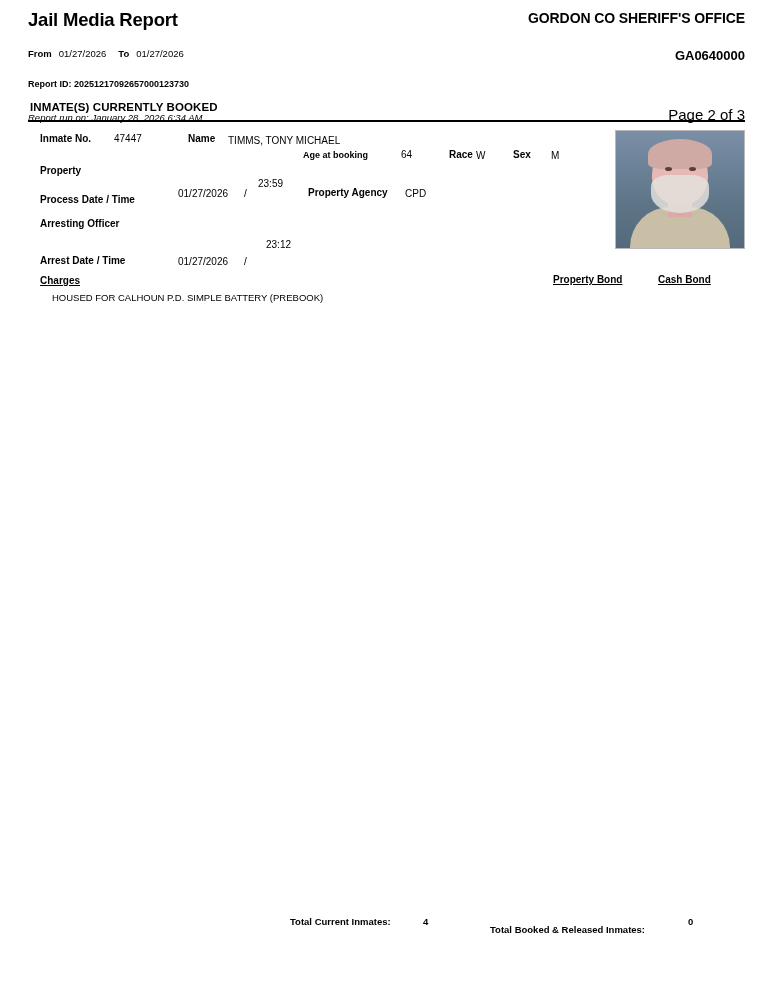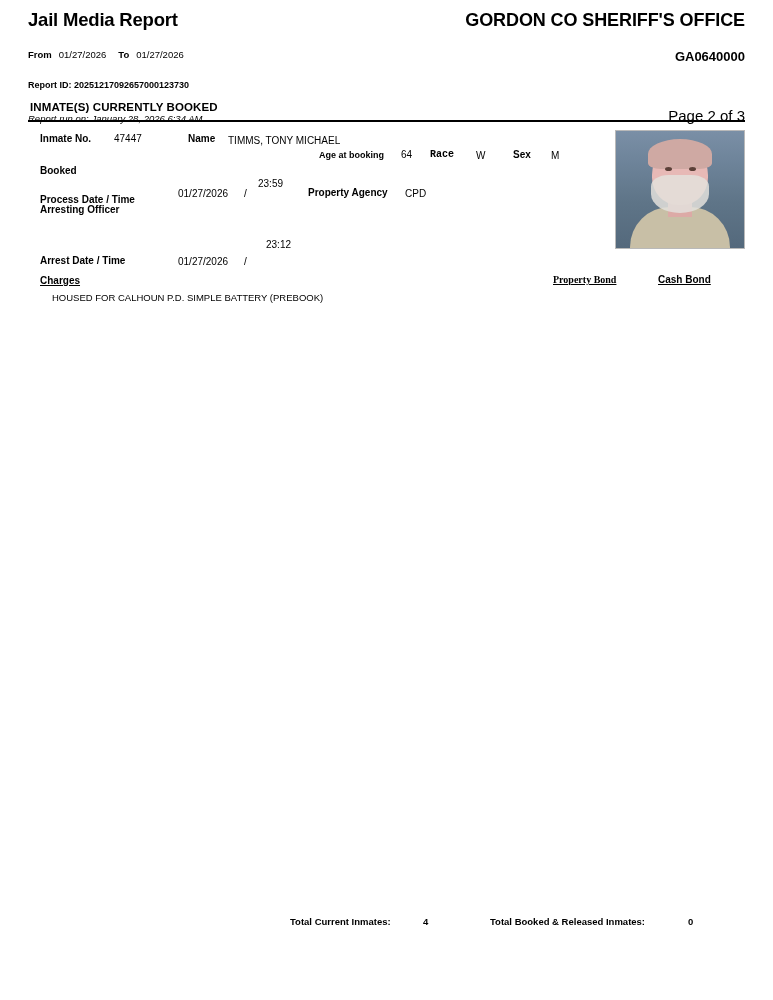--- a/index.html
+++ b/index.html
@@ -35,21 +35,21 @@
     justify-content: space-between;
     align-items: flex-start;
   }
   .report-title {
     font-size: 18.5px;
     font-weight: bold;
     letter-spacing: -0.2px;
     line-height: 1.1;
   }
   .office-name {
-    font-size: 18px;
+    font-size: 14px;
     font-weight: bold;
     text-align: right;
     letter-spacing: -0.1px;
   }
   .hdr-row2 {
     display: flex;
     justify-content: space-between;
     align-items: flex-start;
     margin-top: 18px;
   }
@@ -117,47 +117,47 @@
     font-size: 10px;
     white-space: nowrap;
   }
   .b { font-weight: bold; }
 
   .lbl-inmate-no { left: 12px; top: 7px; }
   .val-inmate-no { left: 86px; top: 7px; }
   .lbl-name      { left: 160px; top: 7px; }
   .val-name      { left: 200px; top: 9px; }
 
-  .lbl-age       { left: 291px; top: 24px; font-size: 9px; }
+  .lbl-age       { left: 275px; top: 24px; font-size: 9px; }
   .val-age       { left: 373px; top: 23px; }
-  .lbl-race      { left: 402px; top: 23px; font-family: Liberation Mono, monospace; }
+  .lbl-race      { left: 421px; top: 23px; }
   .val-race      { left: 448px; top: 24px; }
   .lbl-sex       { left: 485px; top: 23px; }
   .val-sex       { left: 523px; top: 24px; }
 
   .lbl-address   { left: 12px; top: 39px; }
   .val-address   { left: 150px; top: 39px; }
 
   .lbl-process   { left: 12px; top: 68px; }
   .val-procdate  { left: 150px; top: 62px; }
   .slash1        { left: 216px; top: 62px; }
   .val-proctime  { left: 230px; top: 52px; }
   .lbl-agency    { left: 280px; top: 61px; }
   .val-agency    { left: 377px; top: 62px; }
 
-  .lbl-officer   { left: 12px; top: 78px; }
+  .lbl-officer   { left: 12px; top: 92px; }
   .val-officer   { left: 150px; top: 78px; }
 
   .lbl-arrest    { left: 12px; top: 129px; }
   .val-arrdate   { left: 150px; top: 130px; }
   .slash2        { left: 216px; top: 130px; }
   .val-arrtime   { left: 238px; top: 113px; }
 
   .lbl-charges   { left: 12px; top: 149px; text-decoration: underline; }
-  .lbl-propbond  { left: 525px; top: 148px; text-decoration: underline; font-family: Liberation Serif, serif; }
+  .lbl-propbond  { left: 525px; top: 148px; text-decoration: underline; }
   .lbl-cashbond  { left: 630px; top: 148px; text-decoration: underline; }
 
   .charge-text   { left: 12px; top: 166px; font-size: 9.5px; margin-left: 12px; }
 
   .mugshot {
     position: absolute;
     left: 587px;
     top: 4px;
     width: 128px;
     height: 117px;
@@ -227,21 +227,21 @@
     top: 916px;
     width: 717px;
     font-size: 9.5px;
   }
   .foot-item {
     position: absolute;
     white-space: nowrap;
   }
   .foot-lbl-current { left: 262px; top: 0; font-weight: bold; }
   .foot-val-current { left: 395px; top: 0; font-weight: bold; }
-  .foot-lbl-booked  { left: 462px; top: 0; font-weight: bold; }
+  .foot-lbl-booked  { left: 462px; top: 8px; font-weight: bold; }
   .foot-val-booked  { left: 660px; top: 0; font-weight: bold; }
 </style>
 </head>
 <body>
 
 <div class="page">
 
   <div class="header">
     <div class="hdr-row1">
       <div class="report-title">Jail Media Report</div>
@@ -279,21 +279,21 @@
 
     <div class="rec-line lbl-age b">Age at booking</div>
     <div class="rec-line val-age">64</div>
 
     <div class="rec-line lbl-race b">Race</div>
     <div class="rec-line val-race">W</div>
 
     <div class="rec-line lbl-sex b">Sex</div>
     <div class="rec-line val-sex">M</div>
 
-    <div class="rec-line lbl-address b">Booked</div>
+    <div class="rec-line lbl-address b">Property</div>
     <div class="rec-line val-address"></div>
 
     <div class="rec-line lbl-process b">Process Date / Time</div>
     <div class="rec-line val-procdate">01/27/2026</div>
     <div class="rec-line slash1">/</div>
     <div class="rec-line val-proctime">23:59</div>
 
     <div class="rec-line lbl-agency b">Property Agency</div>
     <div class="rec-line val-agency">CPD</div>
 

